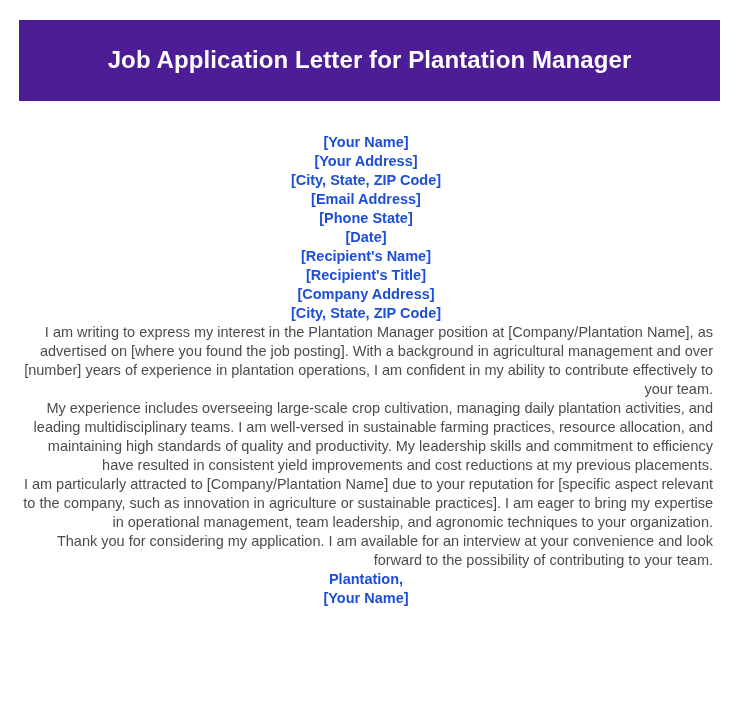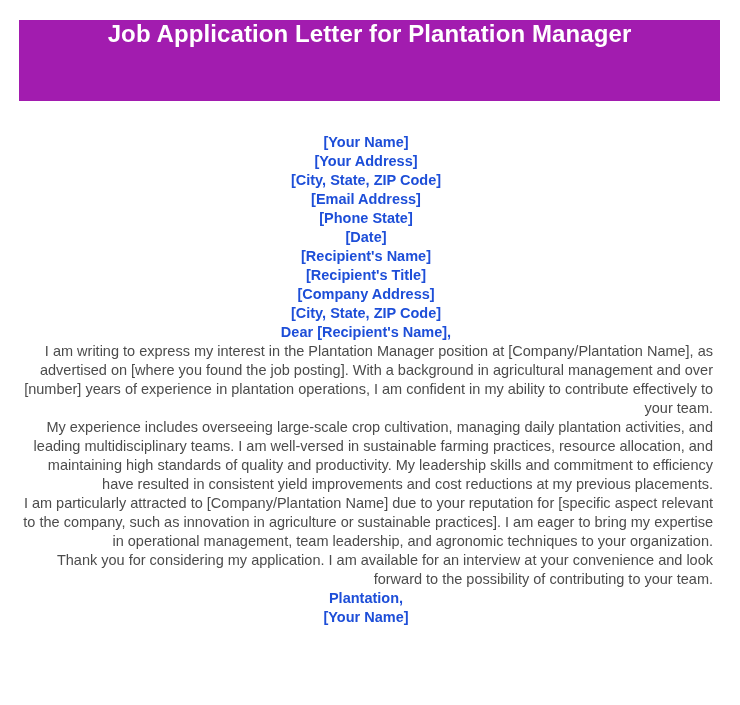--- a/index.html
+++ b/index.html
@@ -18,22 +18,23 @@
     width: 740px;
     height: 705px;
     background: #ffffff;
   }
   .title-bar {
     position: absolute;
     left: 19px;
     top: 20px;
     width: 701px;
     height: 81px;
-    background: #a21caf;
+    background: #4c1d95;
     display: flex;
+    align-items: center;
     justify-content: center;
     box-sizing: border-box;
   }
   .title-text {
     color: #ffffff;
     font-family: "Liberation Sans", sans-serif;
     font-size: 24px;
     font-weight: bold;
     line-height: 1.2;
     letter-spacing: 0.1px;
@@ -88,21 +89,20 @@
       <p class="line">[Date]</p>
     </div>
 
     <div>
       <p class="line">[Recipient's Name]</p>
       <p class="line">[Recipient's Title]</p>
       <p class="line">[Company Address]</p>
       <p class="line">[City, State, ZIP Code]</p>
     </div>
 
-    <p class="line">Dear [Recipient's Name],</p>
 
     <p class="para">I am writing to express my interest in the Plantation Manager position at [Company/Plantation Name], as advertised on [where you found the job posting]. With a background in agricultural management and over [number] years of experience in plantation operations, I am confident in my ability to contribute effectively to your team.</p>
     <p class="para">My experience includes overseeing large-scale crop cultivation, managing daily plantation activities, and leading multidisciplinary teams. I am well-versed in sustainable farming practices, resource allocation, and maintaining high standards of quality and productivity. My leadership skills and commitment to efficiency have resulted in consistent yield improvements and cost reductions at my previous placements.</p>
     <p class="para">I am particularly attracted to [Company/Plantation Name] due to your reputation for [specific aspect relevant to the company, such as innovation in agriculture or sustainable practices]. I am eager to bring my expertise in operational management, team leadership, and agronomic techniques to your organization.</p>
     <p class="para">Thank you for considering my application. I am available for an interview at your convenience and look forward to the possibility of contributing to your team.</p>
 
     <p class="line">Plantation,</p>
     <p class="line">[Your Name]</p>
 
   </div>

